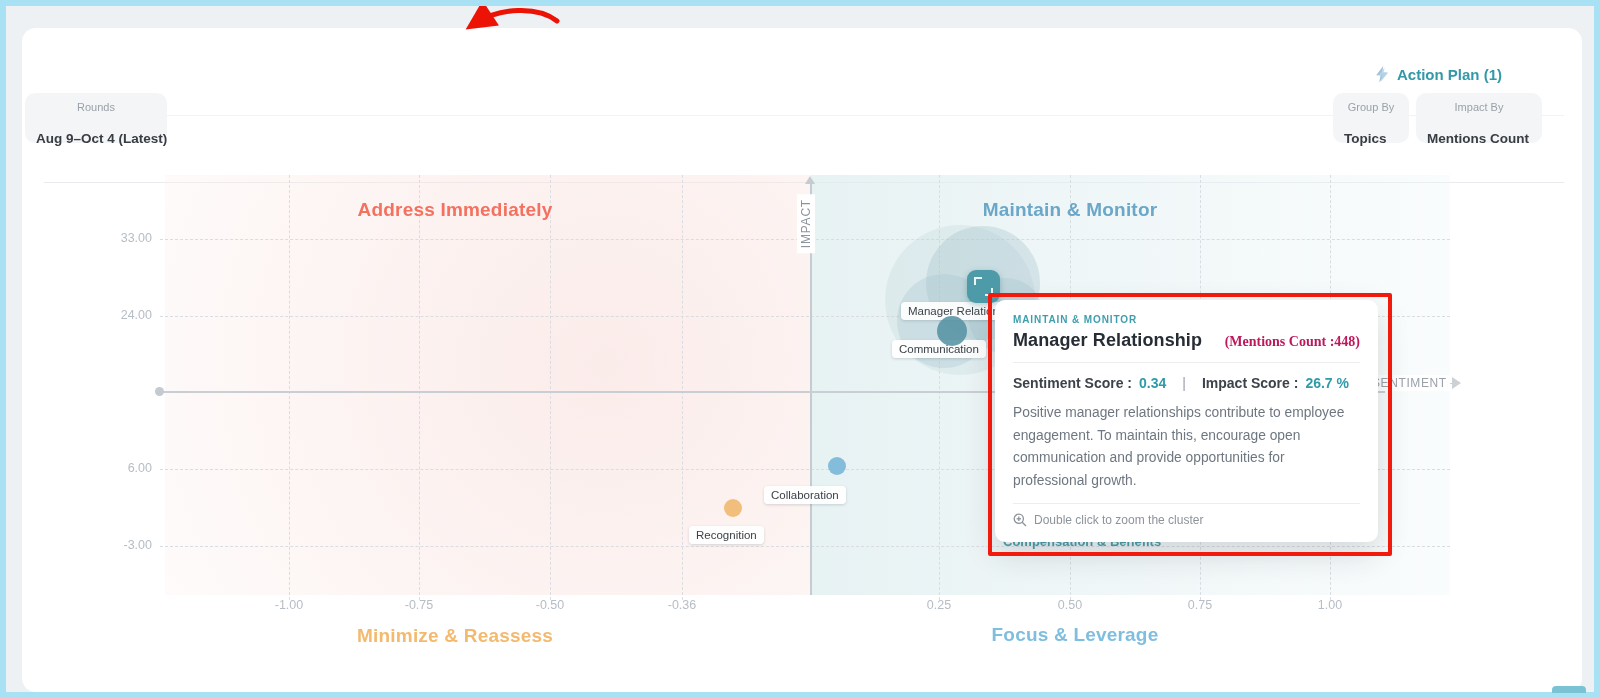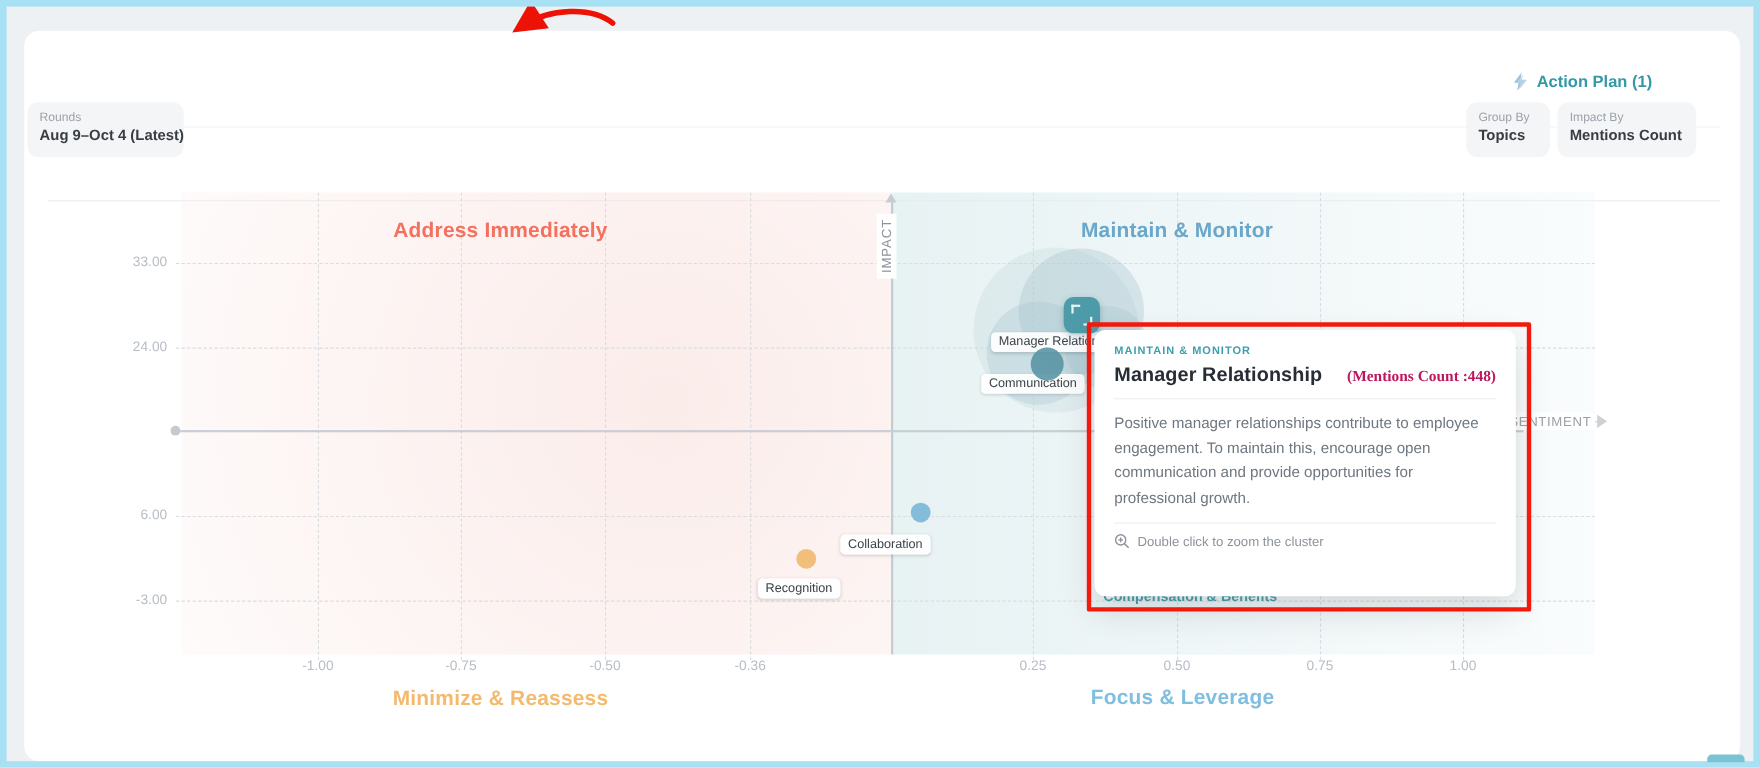--- a/index.html
+++ b/index.html
@@ -12,21 +12,21 @@
   .tabbar { position:absolute; left:40px; top:30px; height:48px; display:flex; align-items:center; gap:33px; z-index:5; }
   .tab { font-size:15px; font-weight:700; color:#42464e; cursor:pointer; position:relative; letter-spacing:.2px; }
   .tab.active { color:#2e99a8; }
   .tab.active::after { content:""; position:absolute; left:-12px; right:-12px; bottom:-17px; height:3px; background:#2e99a8; border-radius:2px; }
   .action-plan { position:absolute; right:80px; top:38px; display:flex; align-items:center; gap:8px; color:#3398a8; font-size:15px; font-weight:700; z-index:5; cursor:pointer; }
 
   
   .divider-top { position:absolute; left:22px; right:18px; top:87px; height:1px; background:#f1f3f5; }
   .divider-bottom { position:absolute; left:22px; right:18px; top:154px; height:1px; background:#e9ebee; }
   .pillbox { position:absolute; top:93px; height:50px; background:#f4f5f6; border-radius:10px; padding:8px 11px; cursor:pointer; }
-  .pillbox .lab { font-size:11px; color:#9ba1aa; margin-bottom:2px; }
+  .pillbox .lab { font-size:11px; color:#9ba1aa; margin-bottom:18px;text-align:center; }
   .pillbox .val { font-size:13.5px; color:#383c43; font-weight:600; white-space:nowrap; }
   .box-rounds { left:25px; width:142px; }
   .box-group { left:1333px; width:76px; }
   .box-impact { left:1416px; width:126px; }
 
   
   .chart { position:absolute; inset:0; }
   .quad-bg-left { position:absolute; left:165px; top:175px; width:646px; height:420px;
      background:radial-gradient(circle at 68% 45%, rgba(248,224,220,0.62), rgba(252,242,240,0.30)); z-index:1; }
   .quad-bg-right { position:absolute; left:811px; top:175px; width:639px; height:420px;
@@ -173,20 +173,27 @@
   <div class="hidden-topic">Compensation &amp; Benefits</div>
 </div>
 
 <div class="tooltip">
   <div class="tt-cat">MAINTAIN &amp; MONITOR</div>
   <div class="tt-titlerow">
     <span class="tt-title">Manager Relationship</span>
     <span class="tt-mentions">(Mentions Count :448)</span>
   </div>
   <div class="tt-div"></div>
+  <div class="tt-scores">
+    <span>Sentiment Score :</span>
+    <span class="tt-score-val">0.34</span>
+    <span class="tt-sep">|</span>
+    <span>Impact Score :</span>
+    <span class="tt-score-val">26.7 %</span>
+  </div>
   <div class="tt-desc">Positive manager relationships contribute to employee engagement. To maintain this, encourage open communication and provide opportunities for professional growth.</div>
   <div class="tt-div"></div>
   <div class="tt-footer">
     <span style="display:inline-flex;">
       <svg width="14" height="14" viewBox="0 0 14 14" fill="none" stroke="#8d939b" stroke-width="1.3">
           <circle cx="5.8" cy="5.8" r="4.6"></circle>
           <line x1="5.8" y1="3.6" x2="5.8" y2="8.0"></line>
           <line x1="3.6" y1="5.8" x2="8.0" y2="5.8"></line>
           <line x1="9.2" y1="9.2" x2="13" y2="13"></line>
         </svg>

